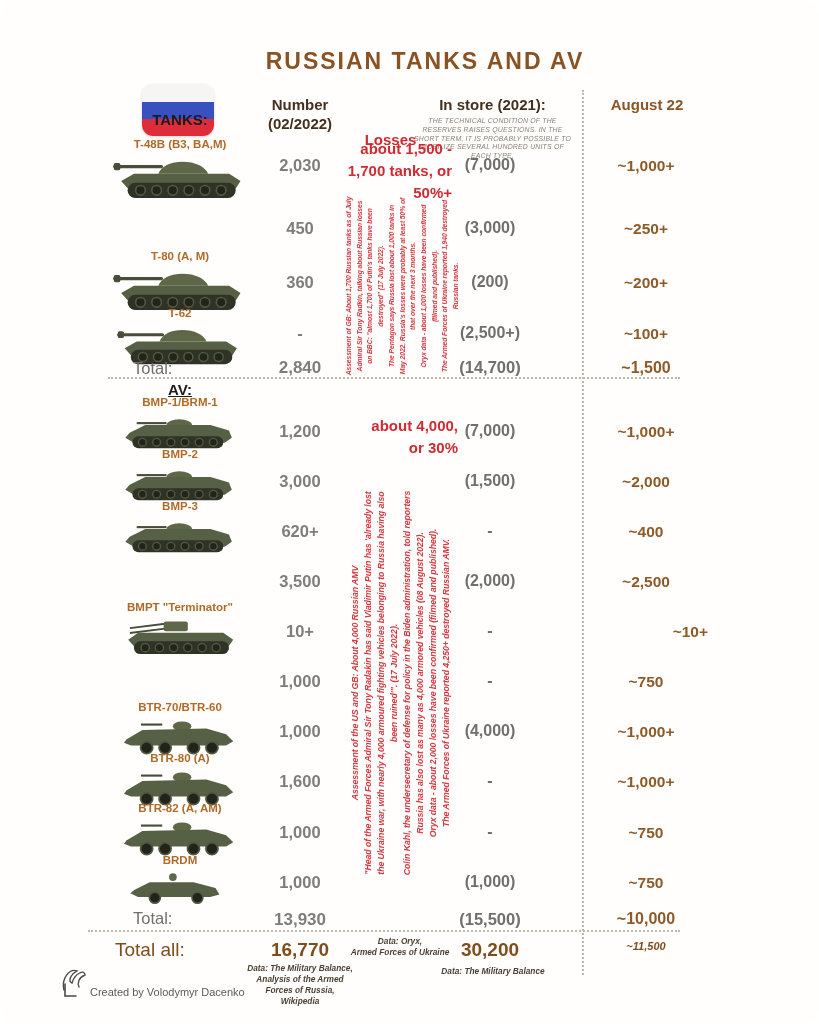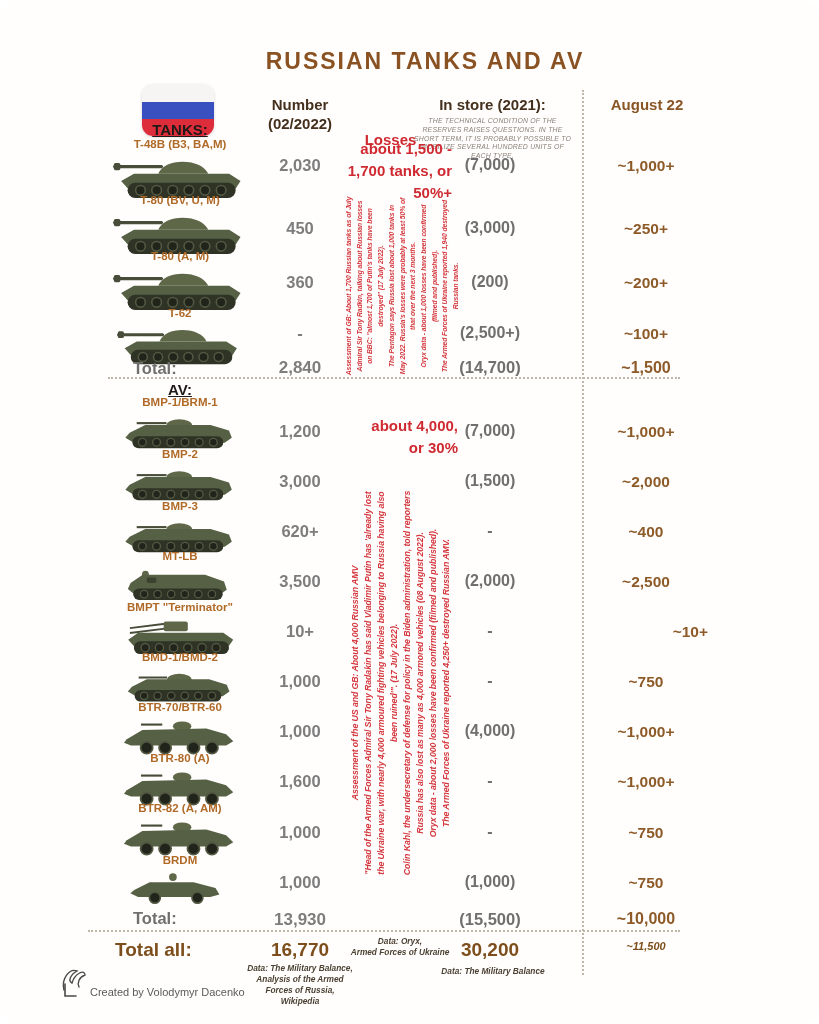--- a/index.html
+++ b/index.html
@@ -25,21 +25,21 @@
   .val{position:absolute;text-align:center;font-weight:bold;}
   .num{left:244px;width:112px;font-size:16.5px;color:#7d7d7d;}
   .store{left:428px;width:124px;font-size:16px;color:#6f6f6f;}
   .aug{left:584px;width:124px;font-size:15.5px;color:#8d5a28;}
   .loss-summary{position:absolute;color:#cf2a32;font-weight:bold;font-size:15px;
                 text-align:right;white-space:pre-line;line-height:22px;}
   .note-rot{position:absolute;color:#d4373e;font-style:italic;font-weight:bold;text-align:center;
             white-space:pre;transform:translate(-50%,-50%) rotate(-90deg);}
   .note-tanks{font-size:6.8px;line-height:10.7px;letter-spacing:-.1px;}
   .note-av{font-size:8.8px;line-height:13px;letter-spacing:-.1px;}
-  .total-label{position:absolute;font-size:16.5px;font-weight:bold;color:#6f6f6f;}
+  .total-label{position:absolute;font-size:16.5px;font-weight:normal;color:#6f6f6f;}
   .grand{font-size:19px;color:#7d4e1b;}
   .vline{position:absolute;border-left:2px dotted #c0b7ab;width:0;}
   .hline{position:absolute;border-top:2px dotted #c0b7ab;height:0;}
   .src{position:absolute;font-size:8.3px;font-style:italic;font-weight:bold;color:#4c4133;
        text-align:center;white-space:pre-line;line-height:11px;}
   .credit{position:absolute;font-size:11px;color:#5a5a5a;}
 </style>
 </head>
 <body>
 
@@ -143,21 +143,21 @@
 RESERVES RAISES QUESTIONS. IN THE
 SHORT TERM, IT IS PROBABLY POSSIBLE TO
 MOBILIZE SEVERAL HUNDRED UNITS OF
 EACH TYPE.</div>
   <div class="abs colhead c-gold" style="left:583px;top:95px;width:128px;">August 22</div>
 
   <div class="vline" style="left:582px;top:90px;height:885px;"></div>
   <div class="hline" style="left:108px;top:377px;width:572px;"></div>
   <div class="hline" style="left:88px;top:930px;width:592px;"></div>
 
-  <div class="abs section-label" style="left:98px;top:121px;width:164px;text-decoration:underline;">TANKS:</div>
+  <div class="abs section-label" style="left:98px;top:111px;width:164px;">TANKS:</div>
 
   <div class="abs loss-summary" style="left:328px;top:138px;width:124px;">about 1,500 -
 1,700 tanks, or
 50%+</div>
   <div class="note-rot note-tanks" style="left:403px;top:286px;width:200px;height:118px;">Assessment of GB: About 1,700 Russian tanks as of July
 Admiral Sir Tony Radkin, talking about Russian losses
 on BBC: "almost 1,700 of Putin's tanks have been
 destroyed" (17 July 2022).
 The Pentagon says Russia lost about 1,000 tanks in
 May 2022. Russia's losses were probably at least 50% of
@@ -170,27 +170,20 @@
   <div class="abs veh" style="left:98px;top:138px;">
     <div class="veh-name">T-48B (B3, BA,M)</div>
     <svg width="144" height="50" viewBox="0 0 170 62">
         <use href="#sym-tank"></use>
       </svg>
   </div>
   <div class="val num" style="top:156px;">2,030</div>
   <div class="val store" style="top:156px;">(7,000)</div>
   <div class="val aug" style="top:157px;">~1,000+</div>
 
-  <div class="abs veh" style="left:98px;top:194px;">
-    <div class="veh-name">T-80 (BV, U, M)</div>
-    <div class="t80-base" style="left:36px;top:42px;width:92px;height:13px;"></div>
-    <svg style="position:relative" width="144" height="50" viewBox="0 0 170 62">
-        <use href="#sym-tank"></use>
-      </svg>
-  </div>
   <div class="val num" style="top:219px;">450</div>
   <div class="val store" style="top:219px;">(3,000)</div>
   <div class="val aug" style="top:220px;">~250+</div>
 
   <div class="abs veh" style="left:98px;top:250px;">
     <div class="veh-name">T-80 (A, M)</div>
     <svg width="144" height="50" viewBox="0 0 170 62">
         <use href="#sym-tank"></use>
       </svg>
   </div>
@@ -249,46 +242,34 @@
   <div class="abs veh" style="left:98px;top:500px;">
     <div class="veh-name">BMP-3</div>
     <svg width="140" height="44" viewBox="0 0 170 62">
         <use href="#sym-ifv"></use>
       </svg>
   </div>
   <div class="val num" style="top:522px;">620+</div>
   <div class="val store" style="top:522px;">-</div>
   <div class="val aug" style="top:523px;">~400</div>
 
-  <div class="abs veh" style="left:98px;top:550px;">
-    <div class="veh-name">MT-LB</div>
-    <svg width="136" height="42" viewBox="0 0 170 62">
-        <use href="#sym-mtlb"></use>
-      </svg>
-  </div>
   <div class="val num" style="top:572px;">3,500</div>
   <div class="val store" style="top:572px;">(2,000)</div>
   <div class="val aug" style="top:573px;">~2,500</div>
 
   <div class="abs veh" style="left:98px;top:601px;">
     <div class="veh-name">BMPT "Terminator"</div>
     <svg width="140" height="44" viewBox="0 0 170 62">
         <use href="#sym-bmpt"></use>
       </svg>
   </div>
   <div class="val num" style="top:622px;">10+</div>
   <div class="val store" style="top:622px;">-</div>
   <div class="val aug" style="top:623px;text-align:right;">~10+</div>
 
-  <div class="abs veh" style="left:98px;top:651px;">
-    <div class="veh-name">BMD-1/BMD-2</div>
-    <svg width="132" height="42" viewBox="0 0 170 62">
-        <use href="#sym-ifv"></use>
-      </svg>
-  </div>
   <div class="val num" style="top:672px;">1,000</div>
   <div class="val store" style="top:672px;">-</div>
   <div class="val aug" style="top:673px;">~750</div>
 
   <div class="abs veh" style="left:98px;top:701px;">
     <div class="veh-name">BTR-70/BTR-60</div>
     <svg width="140" height="44" viewBox="0 0 170 62">
         <use href="#sym-btr"></use>
       </svg>
   </div>

